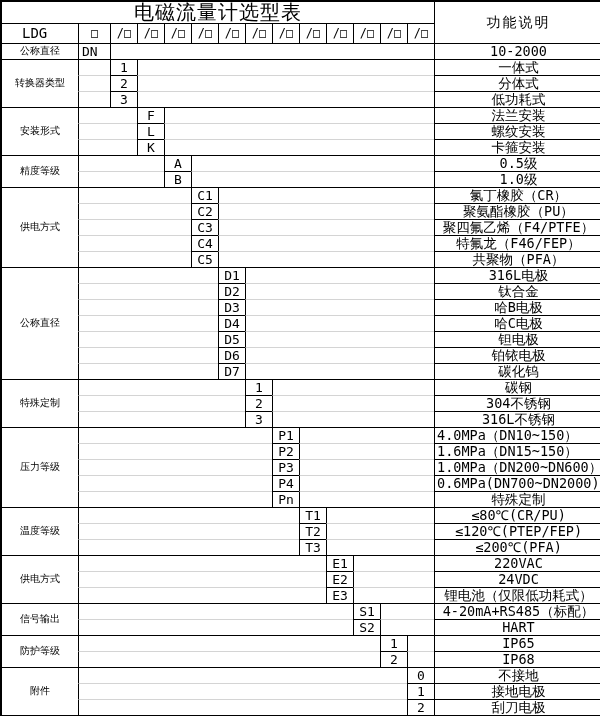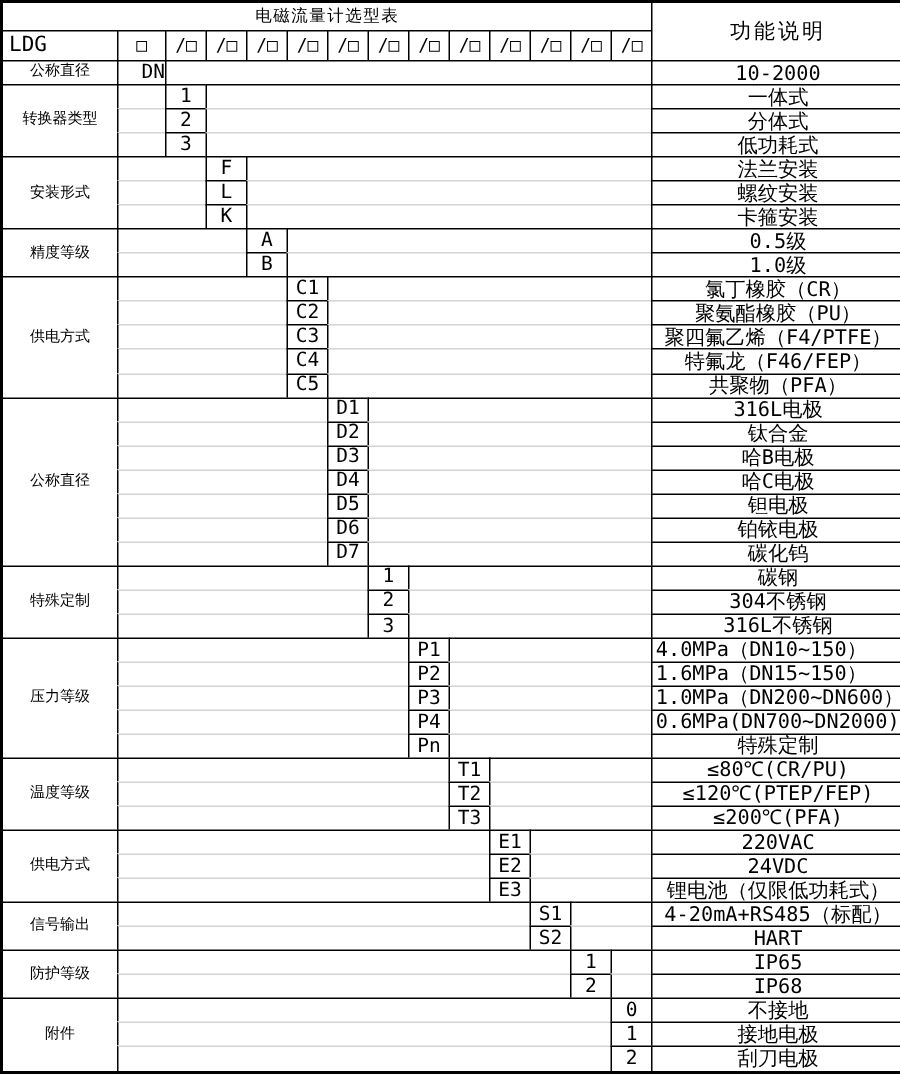--- a/index.html
+++ b/index.html
@@ -16,27 +16,27 @@
   td{
     padding:0;margin:0;
     text-align:center;vertical-align:middle;
     font-size:13px;line-height:1.05;
     overflow:hidden;white-space:nowrap;
     box-sizing:border-box;
   }
   tr.r-title{height:18px;}
   tr.r-model{height:20px;}
   tr.r-data{height:16px;}
-  .c-title{font-size:11px;letter-spacing:1px;}
+  .c-title{font-size:20px;letter-spacing:1px;}
   .c-funchead{border-left:1px solid #000;font-size:14px;letter-spacing:2px;}
-  .c-ldg{text-align:left;padding-left:4px;border-top:1px solid #000;font-size:14px;}
+  .c-ldg{text-align:left;padding-left:20px;border-top:1px solid #000;font-size:14px;}
   .c-box{border-top:1px solid #000;border-left:1px solid #000;font-size:12px;}
   .c-label{border-top:1px solid #000;font-size:10px;}
   .c-code{border-top:1px solid #000;border-left:1px solid #000;}
-  .c-code.dn{text-align:right;padding-left:15px;margin-left:48px;}
+  .c-code.dn{text-align:left;padding-left:3px;margin-left:48px;}
   .c-func{border-top:1px solid #000;border-left:1px solid #000;font-size:13.5px;}
   .c-func.left{text-align:left;padding-left:2px;}
   .c-empty{border-top:1px solid #d4d4d4;border-left:1px solid #000;}
   .c-empty.tb{border-top-color:#000;}
 </style>
 </head>
 <body>
 
 <div id="frame">
   <table id="selector">

